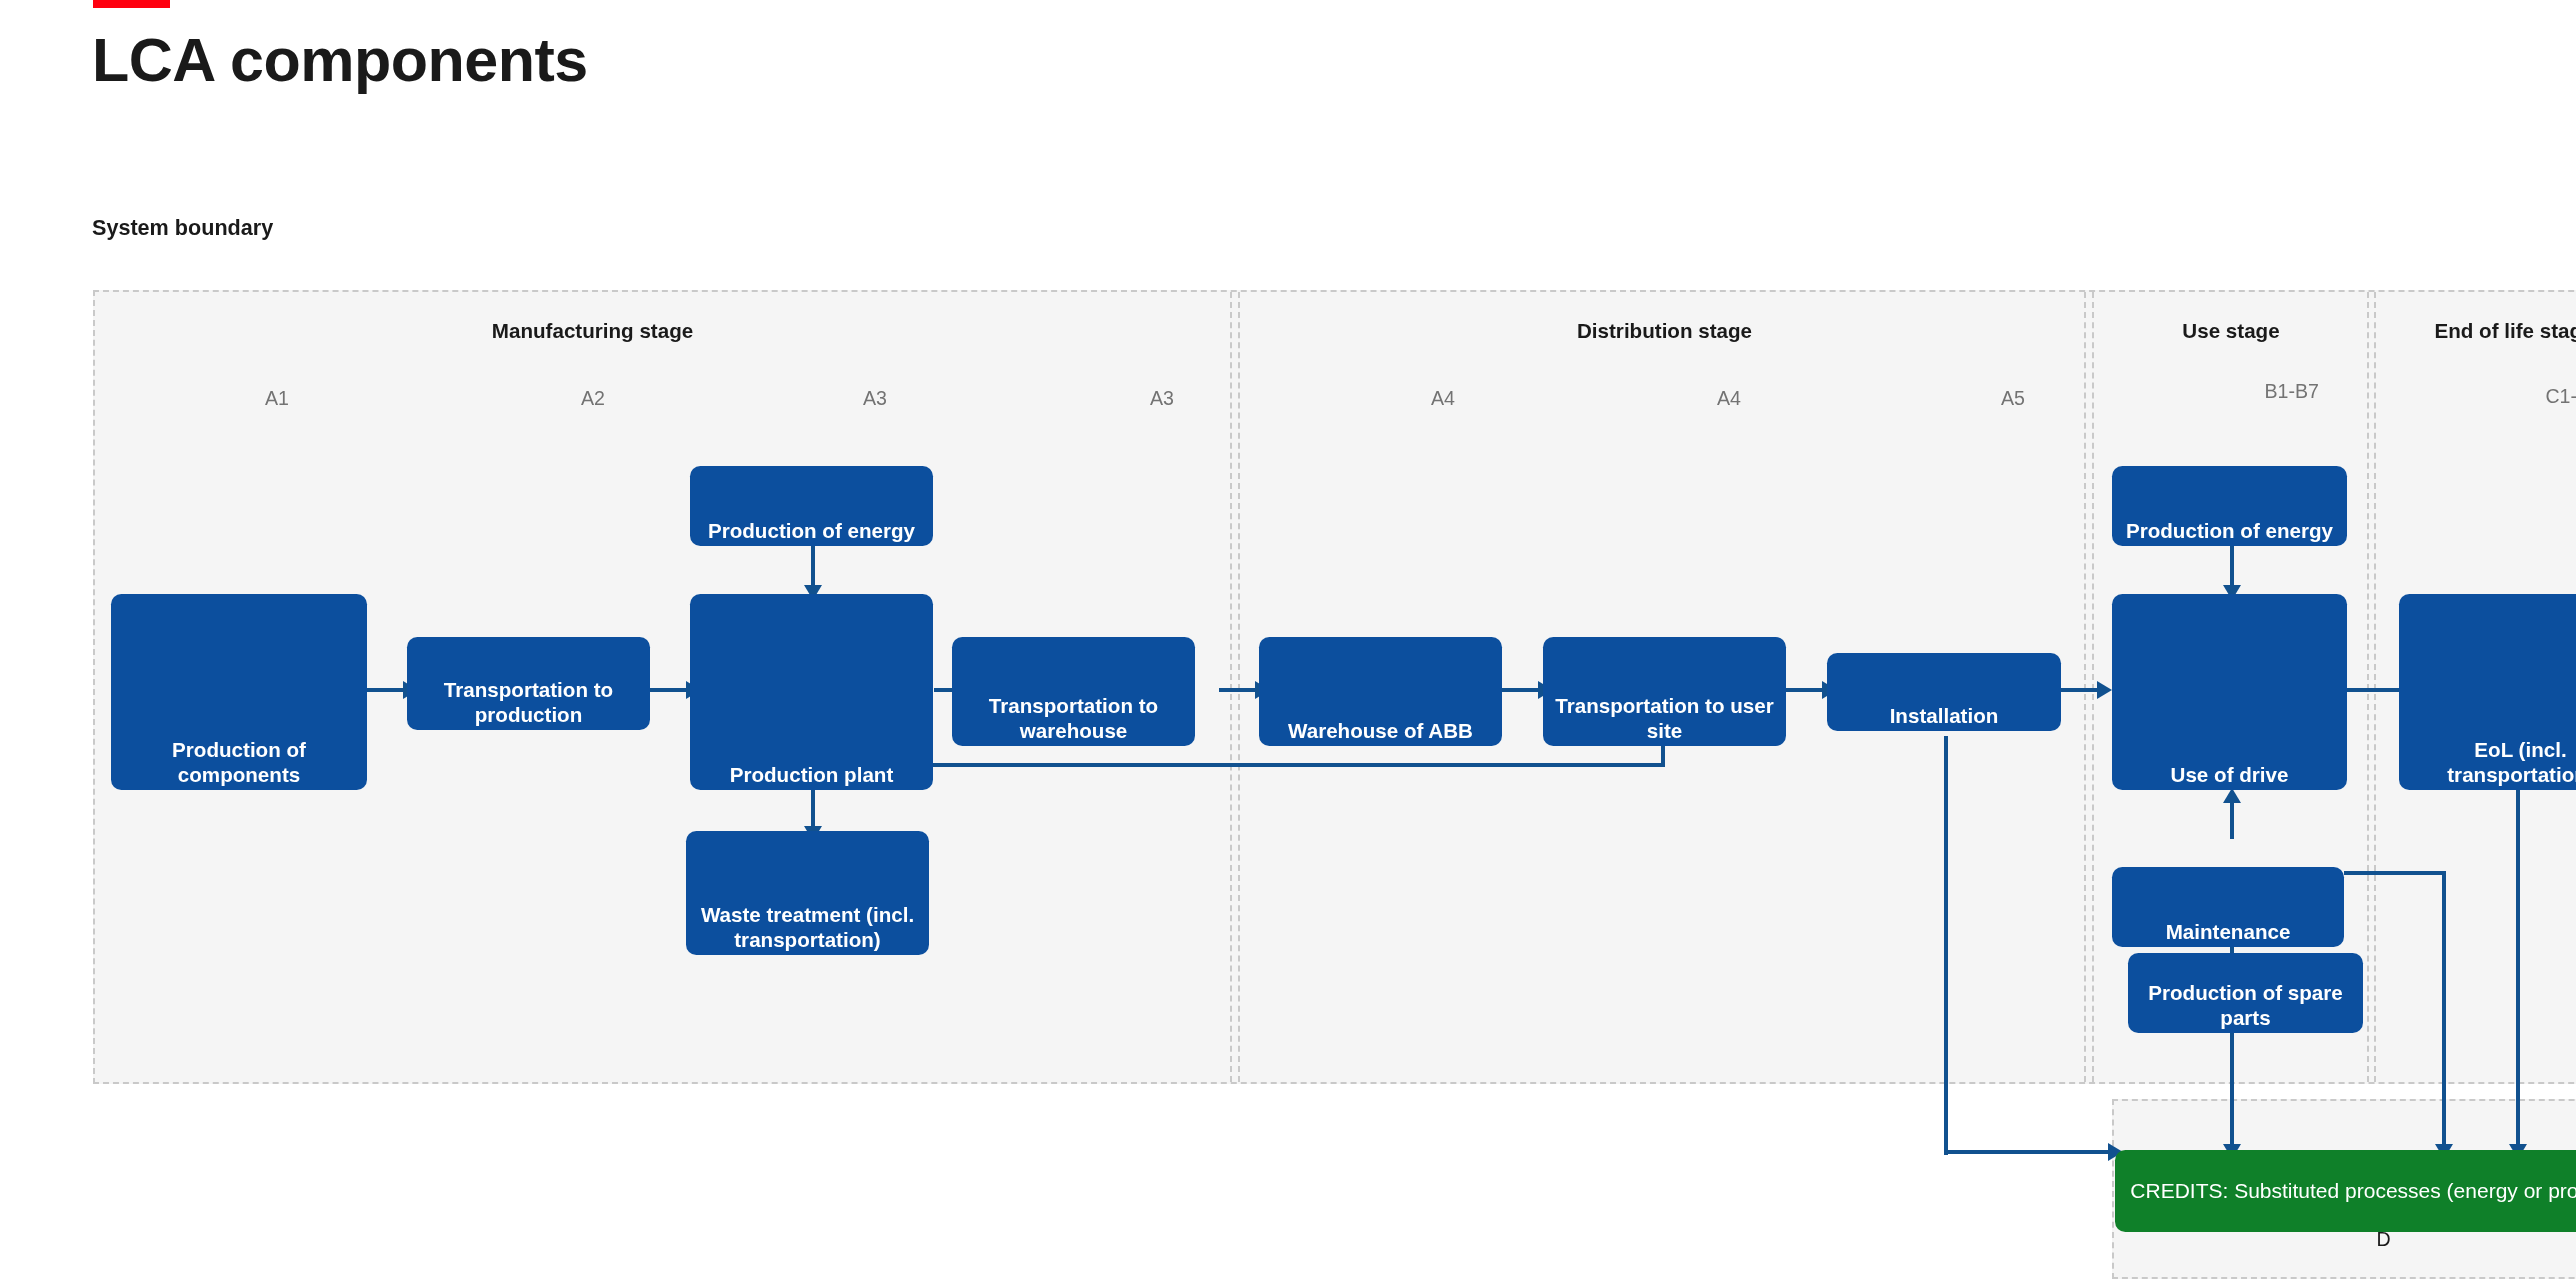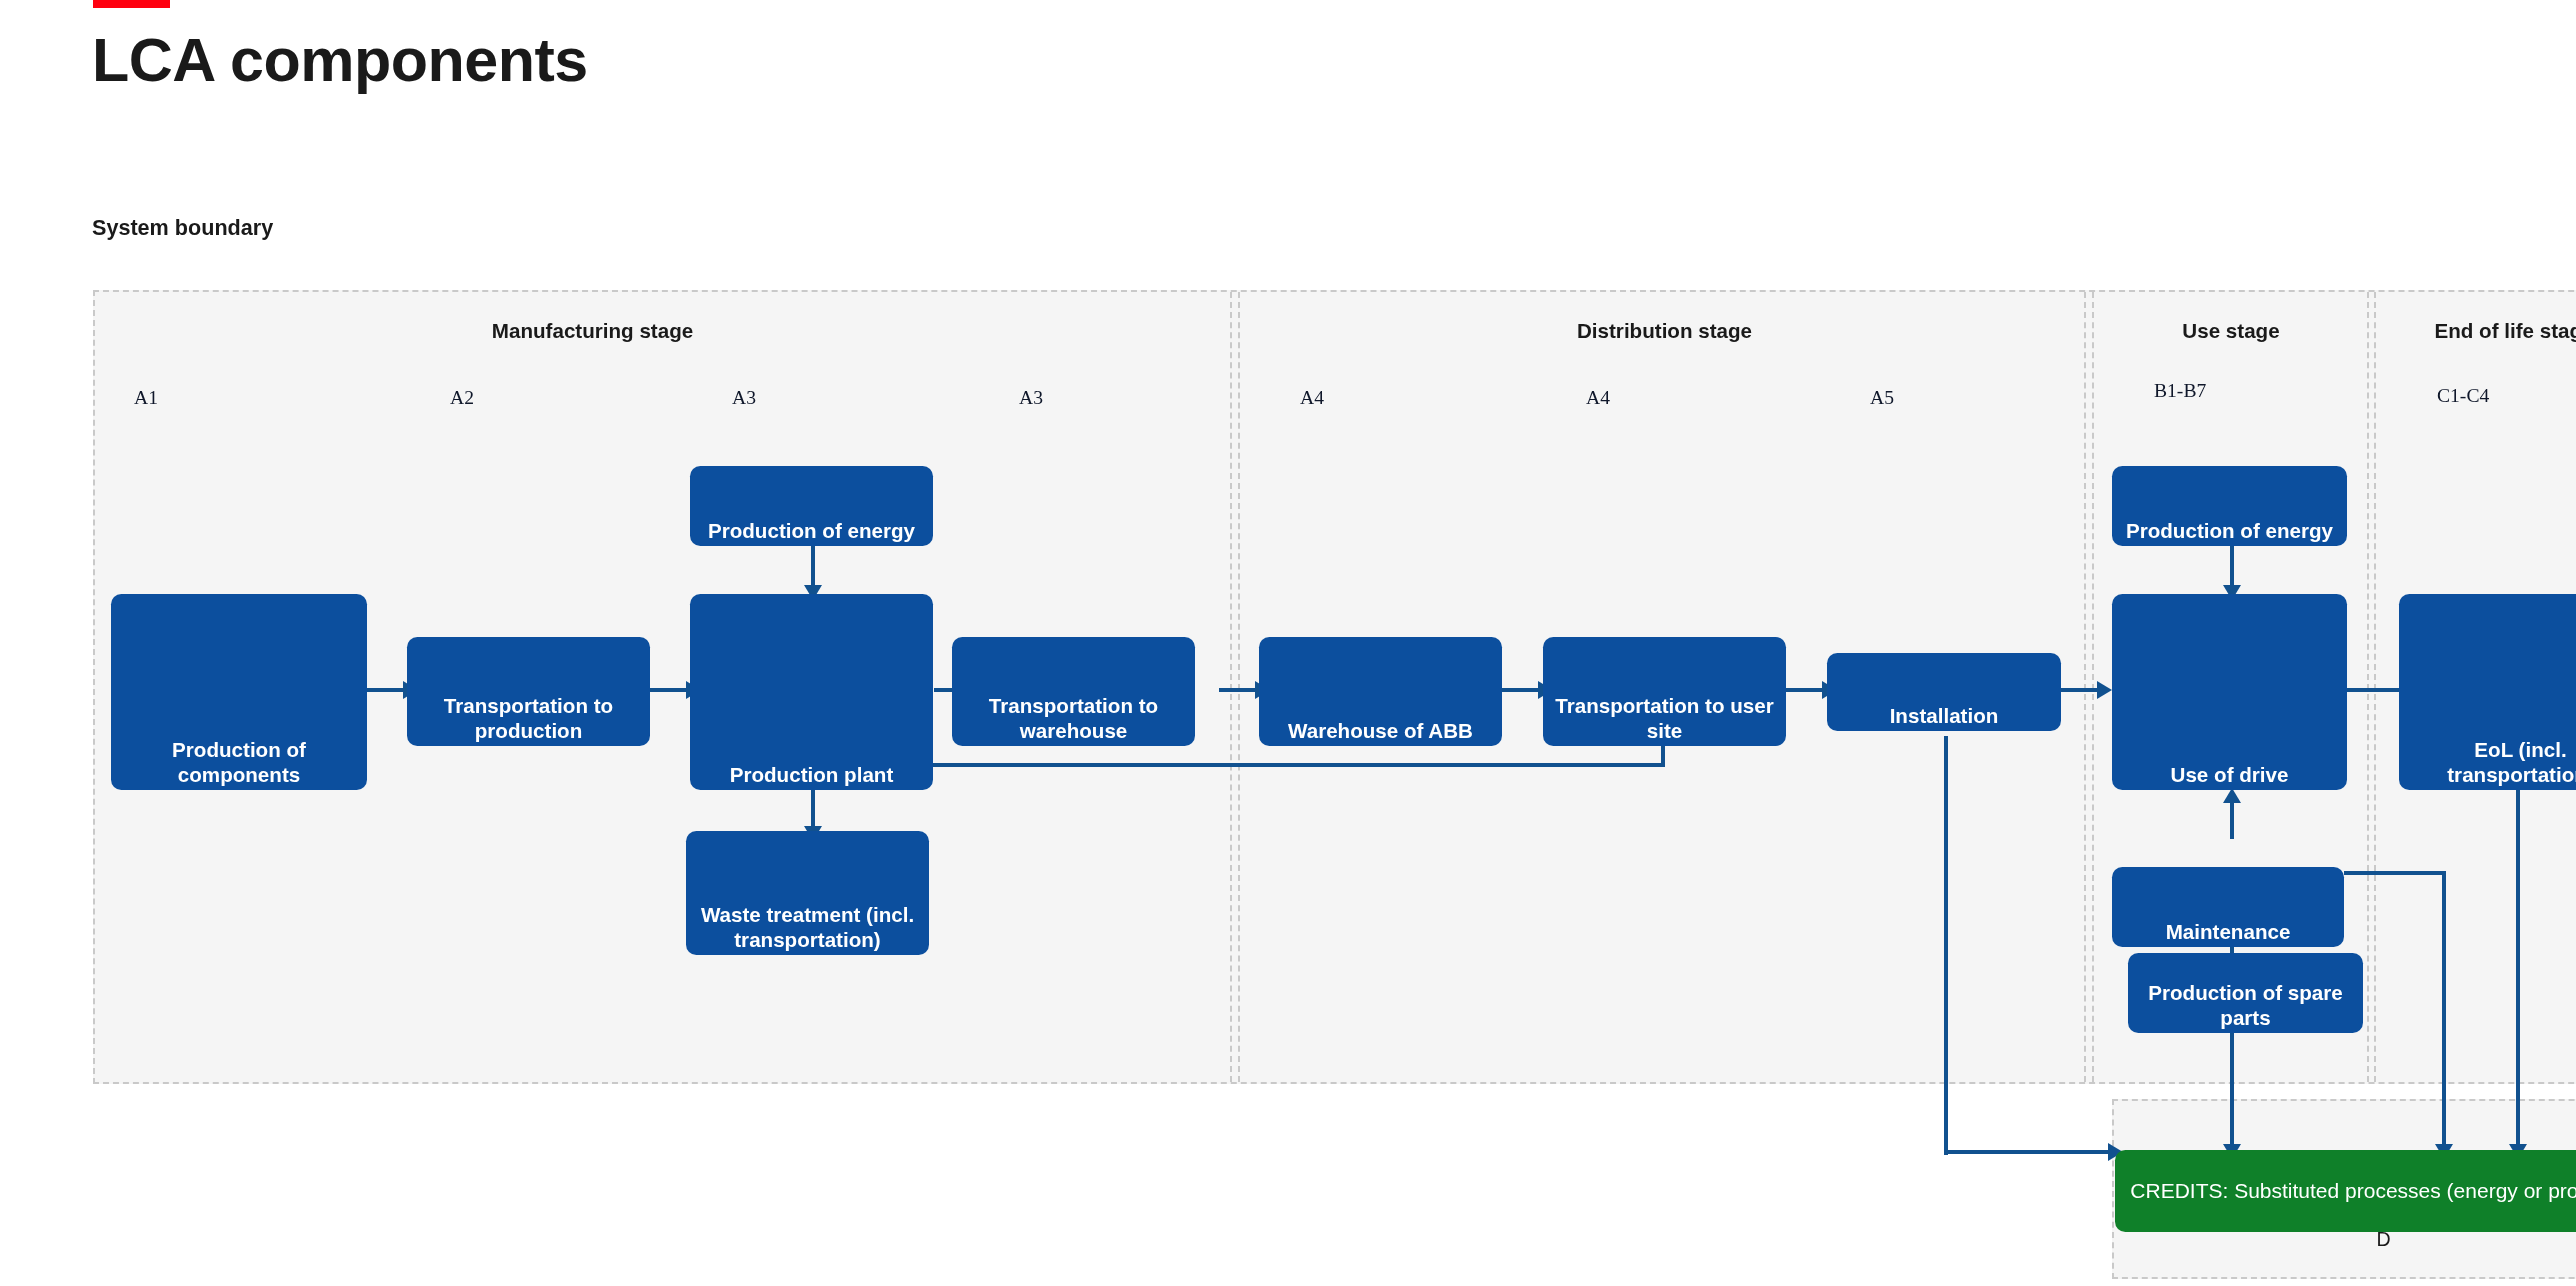--- a/index.html
+++ b/index.html
@@ -29,21 +29,21 @@
   .vdiv{width:0;border-left:2.1px dashed #c9c9c9;}
   .vdiv2{width:0;border-left:2.1px dashed #c9c9c9;}
 
   #frame-credits{left:2112px;top:1099px;width:542px;height:180px;}
 
   
   .stage-name{
     font-size:20.6px;font-weight:bold;color:#1a1a1a;text-align:center;
   }
   .module-code{
-    font-size:19.6px;color:#0f172a;text-align:left;font-family:Liberation Serif, serif;
+    font-size:19.6px;color:#737373;text-align:right;
   }
 
   
   .box{
     box-sizing:border-box;border-radius:10.3px;
     display:flex;align-items:center;justify-content:center;text-align:center;
     color:#ffffff;font-weight:bold;font-size:20.6px;line-height:1.18;
     padding:3.1px 7.2px;
   }
   .box.blue{background:#0c4f9e;align-items:flex-end;}
@@ -150,21 +150,21 @@
 <div class="abs line-h" style="left:2343px;top:688px;width:57px;"></div>
 <div class="abs arrow arrow-r" style="left:2400px;top:681px;"></div>
 
 <div class="abs line-v" style="left:2516px;top:788px;height:360px;"></div>
 <div class="abs arrow arrow-d" style="left:2509px;top:1144px;"></div>
 
 <div class="abs box blue" style="left:111px;top:594px;width:256px;height:196px;">
   <span>Production of components</span>
 </div>
 
-<div class="abs box blue" style="left:407px;top:637px;width:243px;height:109px;">
+<div class="abs box blue" style="left:407px;top:637px;width:243px;height:93px;">
   <span>Transportation to production</span>
 </div>
 
 <div class="abs box blue" style="left:690px;top:466px;width:243px;height:80px;">
   <span>Production of energy</span>
 </div>
 
 <div class="abs box blue" style="left:690px;top:594px;width:243px;height:196px;">
   <span>Production plant</span>
 </div>

